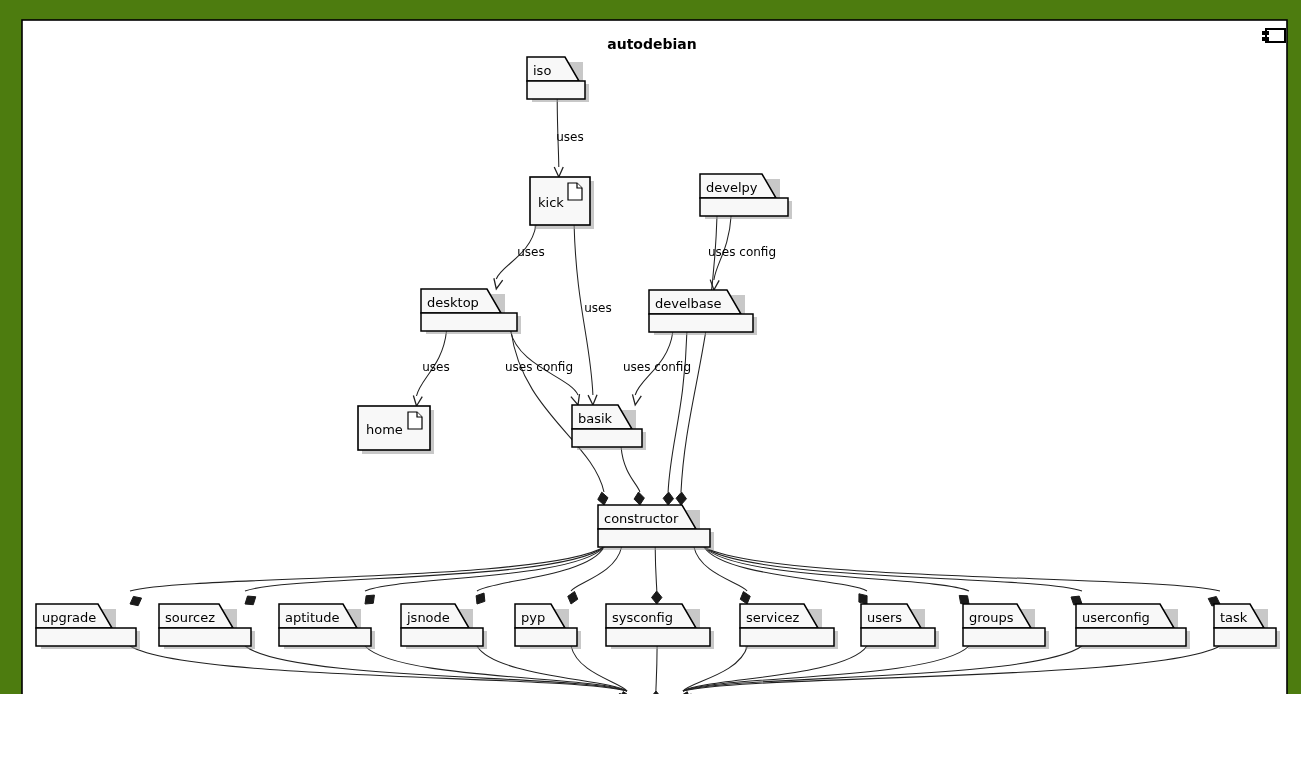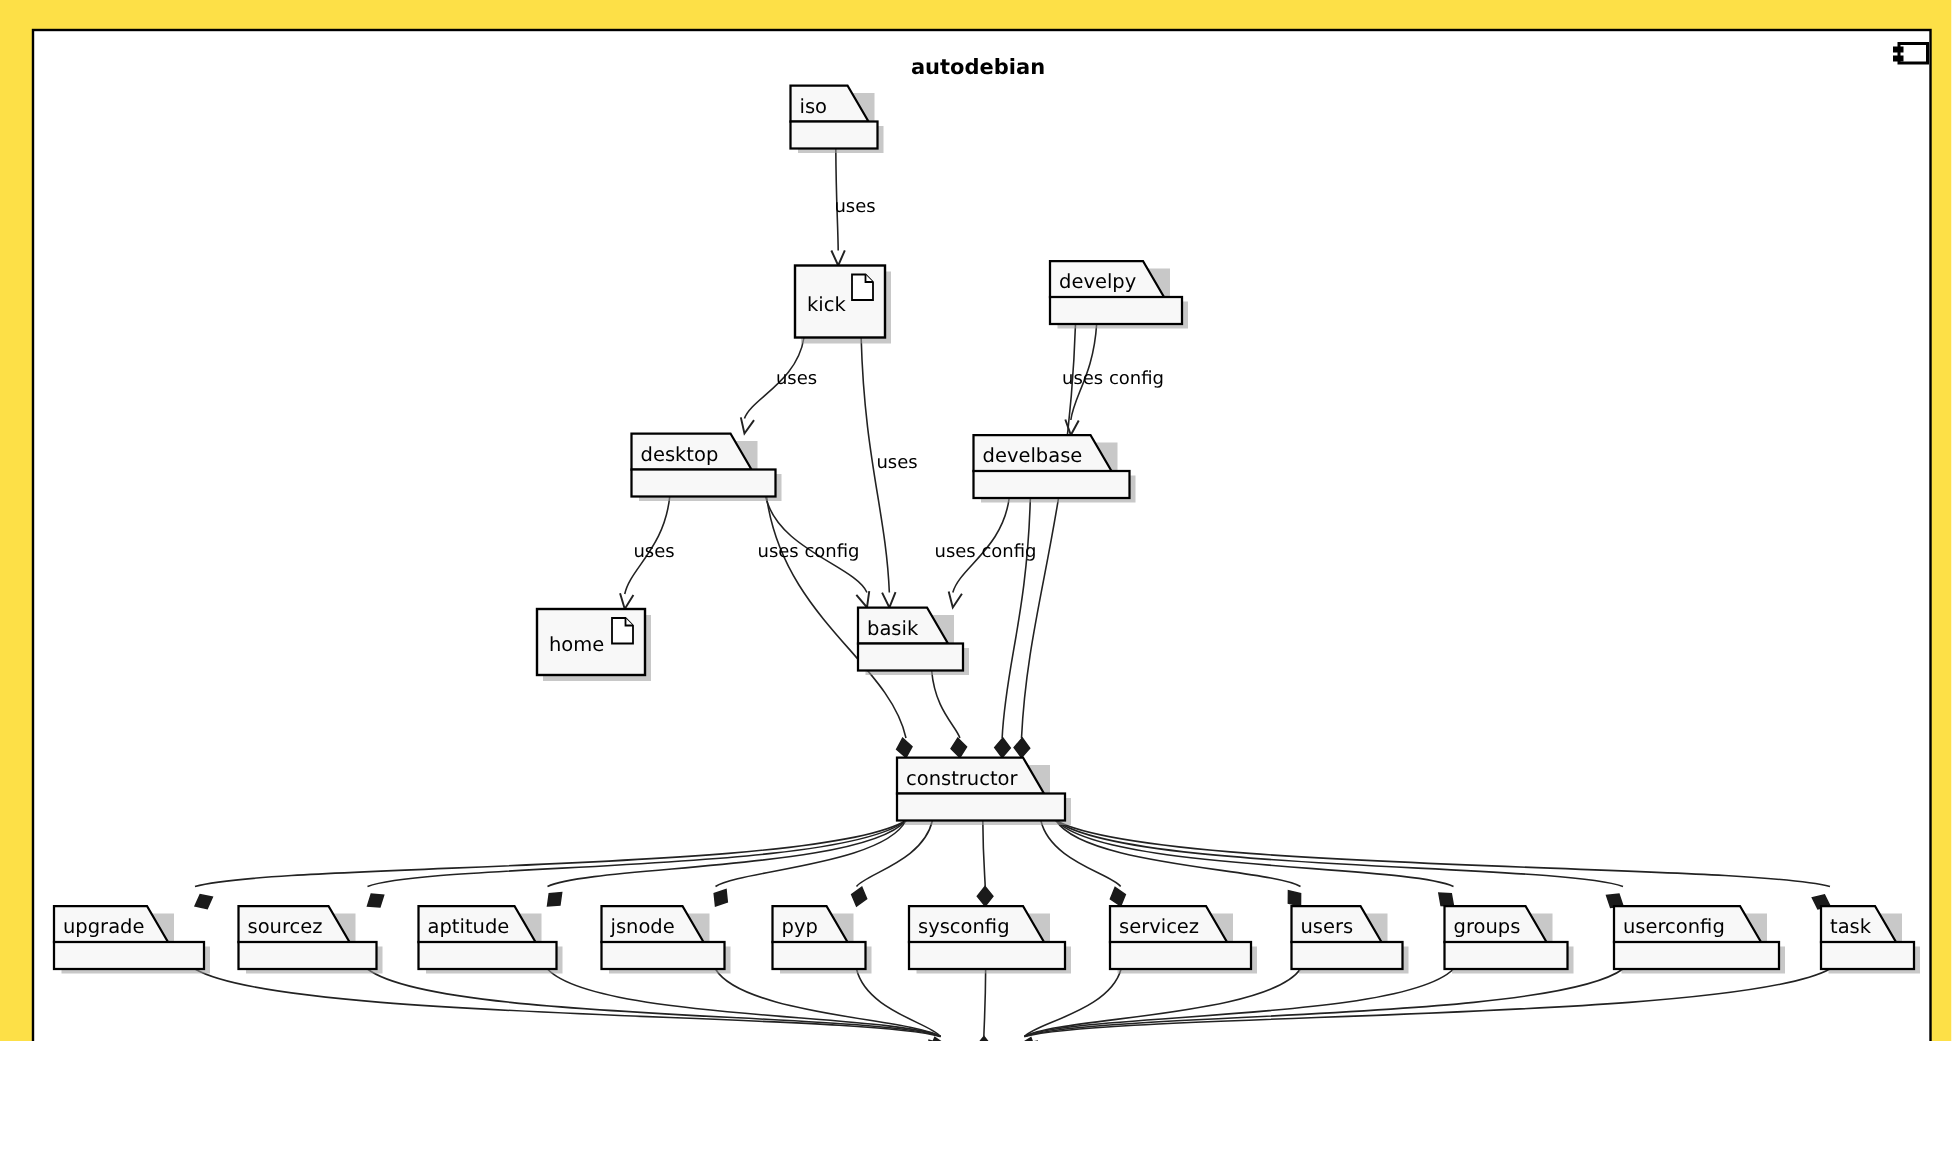--- a/index.html
+++ b/index.html
@@ -5,21 +5,21 @@
   html, body {
     margin: 0;
     padding: 0;
     background: #FFFFFF;
     font-family: "DejaVu Sans", sans-serif;
   }
   #canvas {
     position: relative;
     width: 1301px;
     height: 694px;
-    background: #fde047;
+    background: #4d7c0f;
     overflow: hidden;
   }
   svg#diagram {
     position: absolute;
     left: 0;
     top: 0;
     width: 1301px;
     height: 773px;
   }
   .frame-rect {

